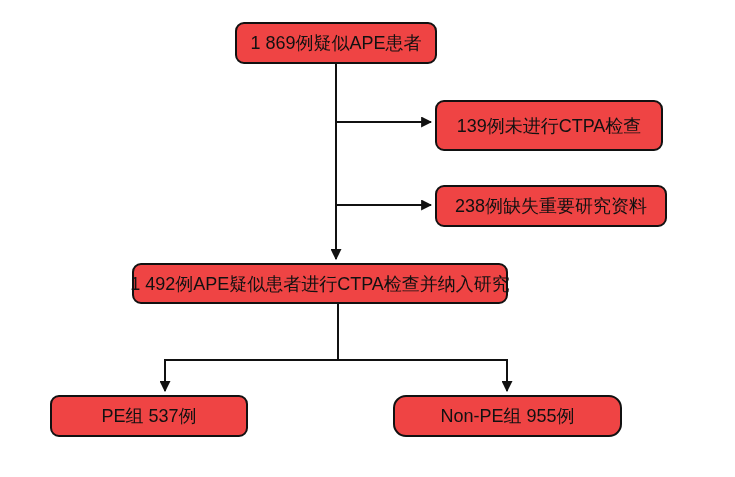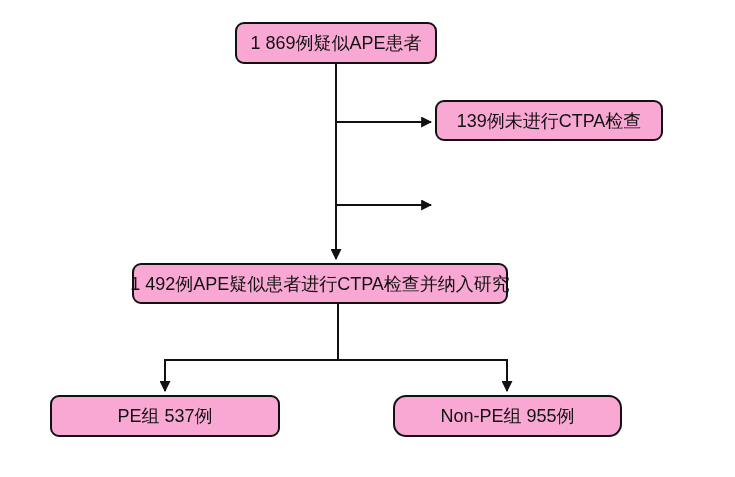--- a/index.html
+++ b/index.html
@@ -24,36 +24,36 @@
     left: 0;
     top: 0;
     width: 735px;
     height: 477px;
   }
   .node {
     position: absolute;
     box-sizing: border-box;
     border: 2px solid #111111;
     border-radius: 9px;
-    background: #f9a8d4;
+    background: #ef4444;
     color: #111111;
     display: flex;
     align-items: center;
     justify-content: center;
     font-size: 18px;
     line-height: 1;
     text-align: right;
     white-space: nowrap;
     padding: 0 5px;
   }
   #node-suspected    { left: 235px; top: 22px;  width: 202px; height: 42px; }
-  #node-no-ctpa      { left: 435px; top: 100px; width: 228px; height: 41px; }
+  #node-no-ctpa      { left: 435px; top: 100px; width: 228px; height: 51px; }
   #node-missing-data { left: 435px; top: 185px; width: 232px; height: 42px; }
   #node-included     { left: 132px; top: 263px; width: 376px; height: 41px; }
-  #node-pe           { left: 50px;  top: 395px; width: 230px; height: 42px; }
+  #node-pe           { left: 50px;  top: 395px; width: 198px; height: 42px; }
   #node-nonpe        { left: 393px; top: 395px; width: 229px; height: 42px; border-radius: 13px; }
 </style>
 </head>
 <body>
 
 <div class="canvas">
 
   <svg class="connectors" width="735" height="477" viewBox="0 0 735 477" xmlns="http://www.w3.org/2000/svg">
     <defs>
       <marker id="arrowhead" viewBox="0 0 10 10" refX="9" refY="5" markerWidth="11" markerHeight="11" markerUnits="userSpaceOnUse" orient="auto-start-reverse">
@@ -73,20 +73,21 @@
 
     <path d="M165,359 L165,391" stroke="#111111" stroke-width="2" fill="none" marker-end="url(#arrowhead)"></path>
 
     <path d="M507,359 L507,391" stroke="#111111" stroke-width="2" fill="none" marker-end="url(#arrowhead)"></path>
   </svg>
 
   <div class="node" id="node-suspected">1 869例疑似APE患者</div>
 
   <div class="node" id="node-no-ctpa">139例未进行CTPA检查</div>
 
+  <div class="node" id="node-missing-data">238例缺失重要研究资料</div>
 
   <div class="node" id="node-included">1 492例APE疑似患者进行CTPA检查并纳入研究</div>
 
   <div class="node" id="node-pe">PE组 537例</div>
 
   <div class="node" id="node-nonpe">Non-PE组 955例</div>
 
 </div>
 
 </body></html>

